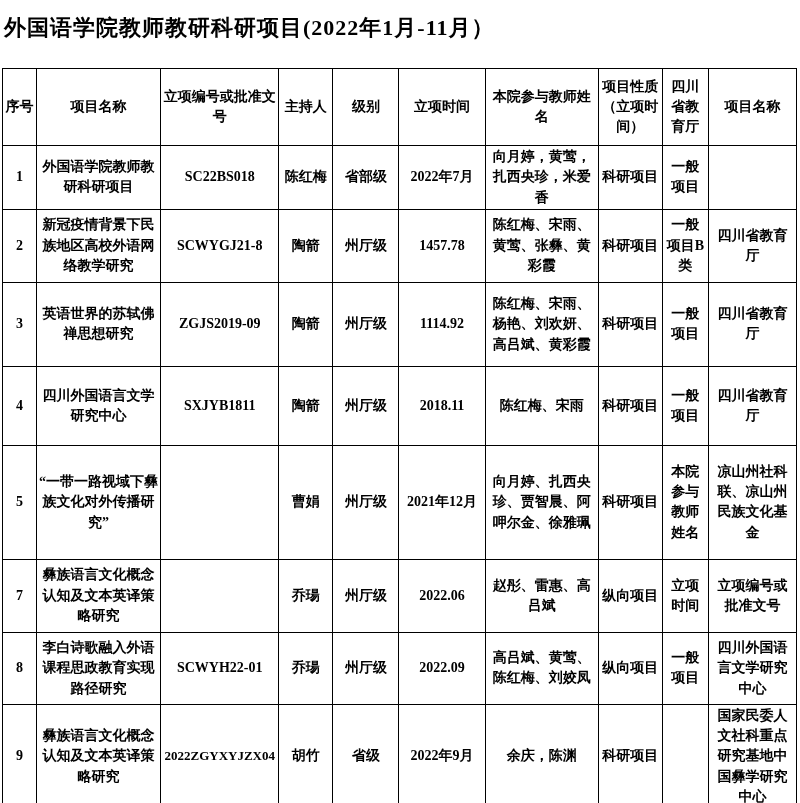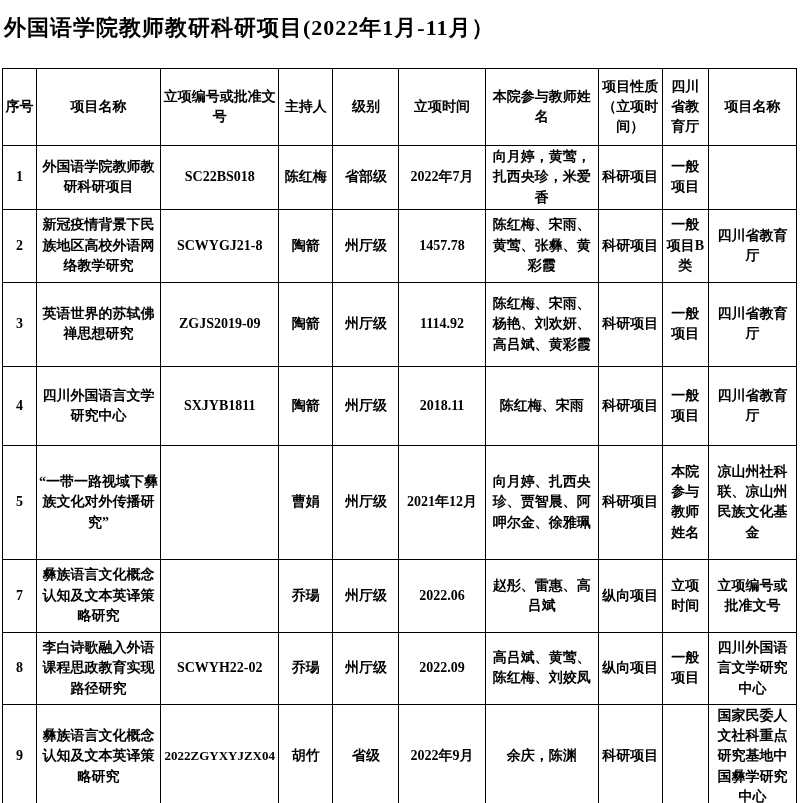--- a/index.html
+++ b/index.html
@@ -172,21 +172,21 @@
           <td>州厅级</td>
           <td>2022.06</td>
           <td>赵彤、雷惠、高吕斌</td>
           <td>纵向项目</td>
           <td>立项时间</td>
           <td>立项编号或批准文号</td>
         </tr>
         <tr>
           <td>8</td>
           <td>李白诗歌融入外语课程思政教育实现路径研究</td>
-          <td>SCWYH22-02</td>
+          <td>SCWYH22-01</td>
           <td>乔瑒</td>
           <td>州厅级</td>
           <td>2022.09</td>
           <td>高吕斌、黄莺、陈红梅、刘姣凤</td>
           <td>纵向项目</td>
           <td>一般项目</td>
           <td>四川外国语言文学研究中心</td>
         </tr>
         <tr>
           <td>9</td>

